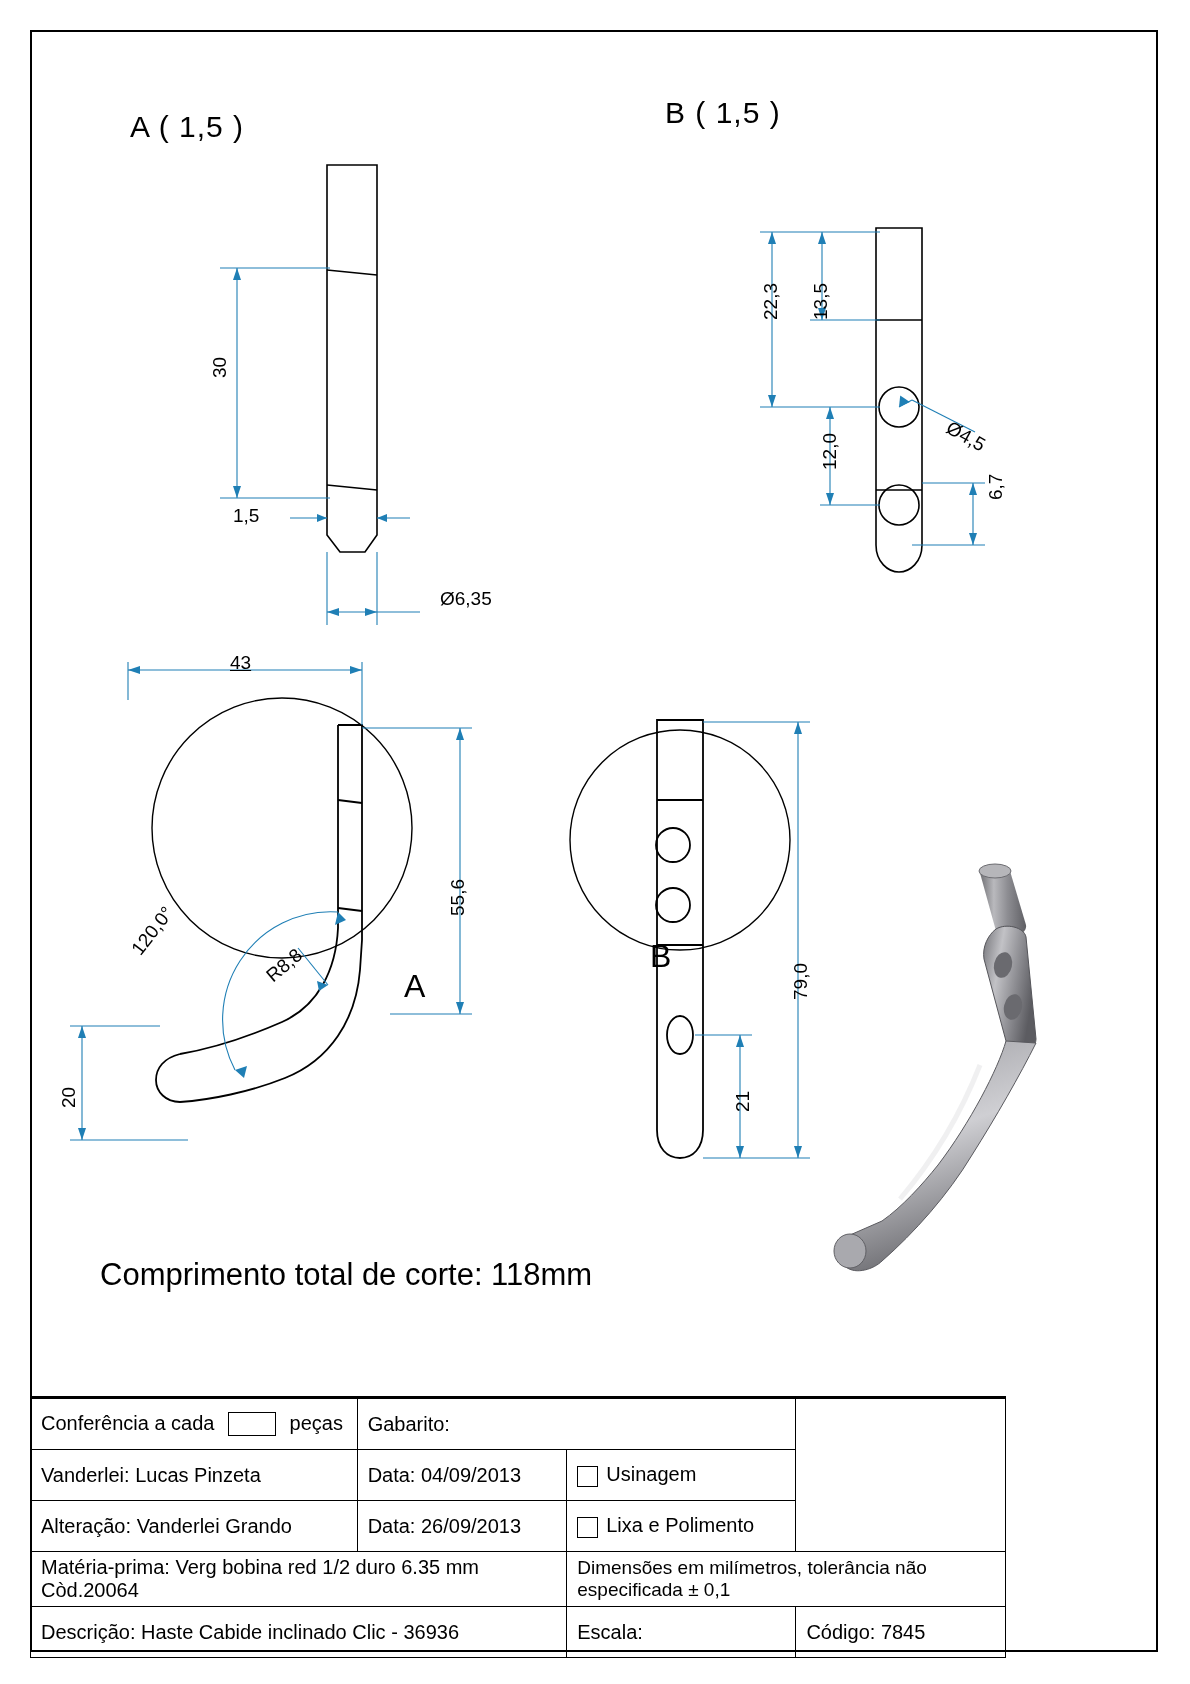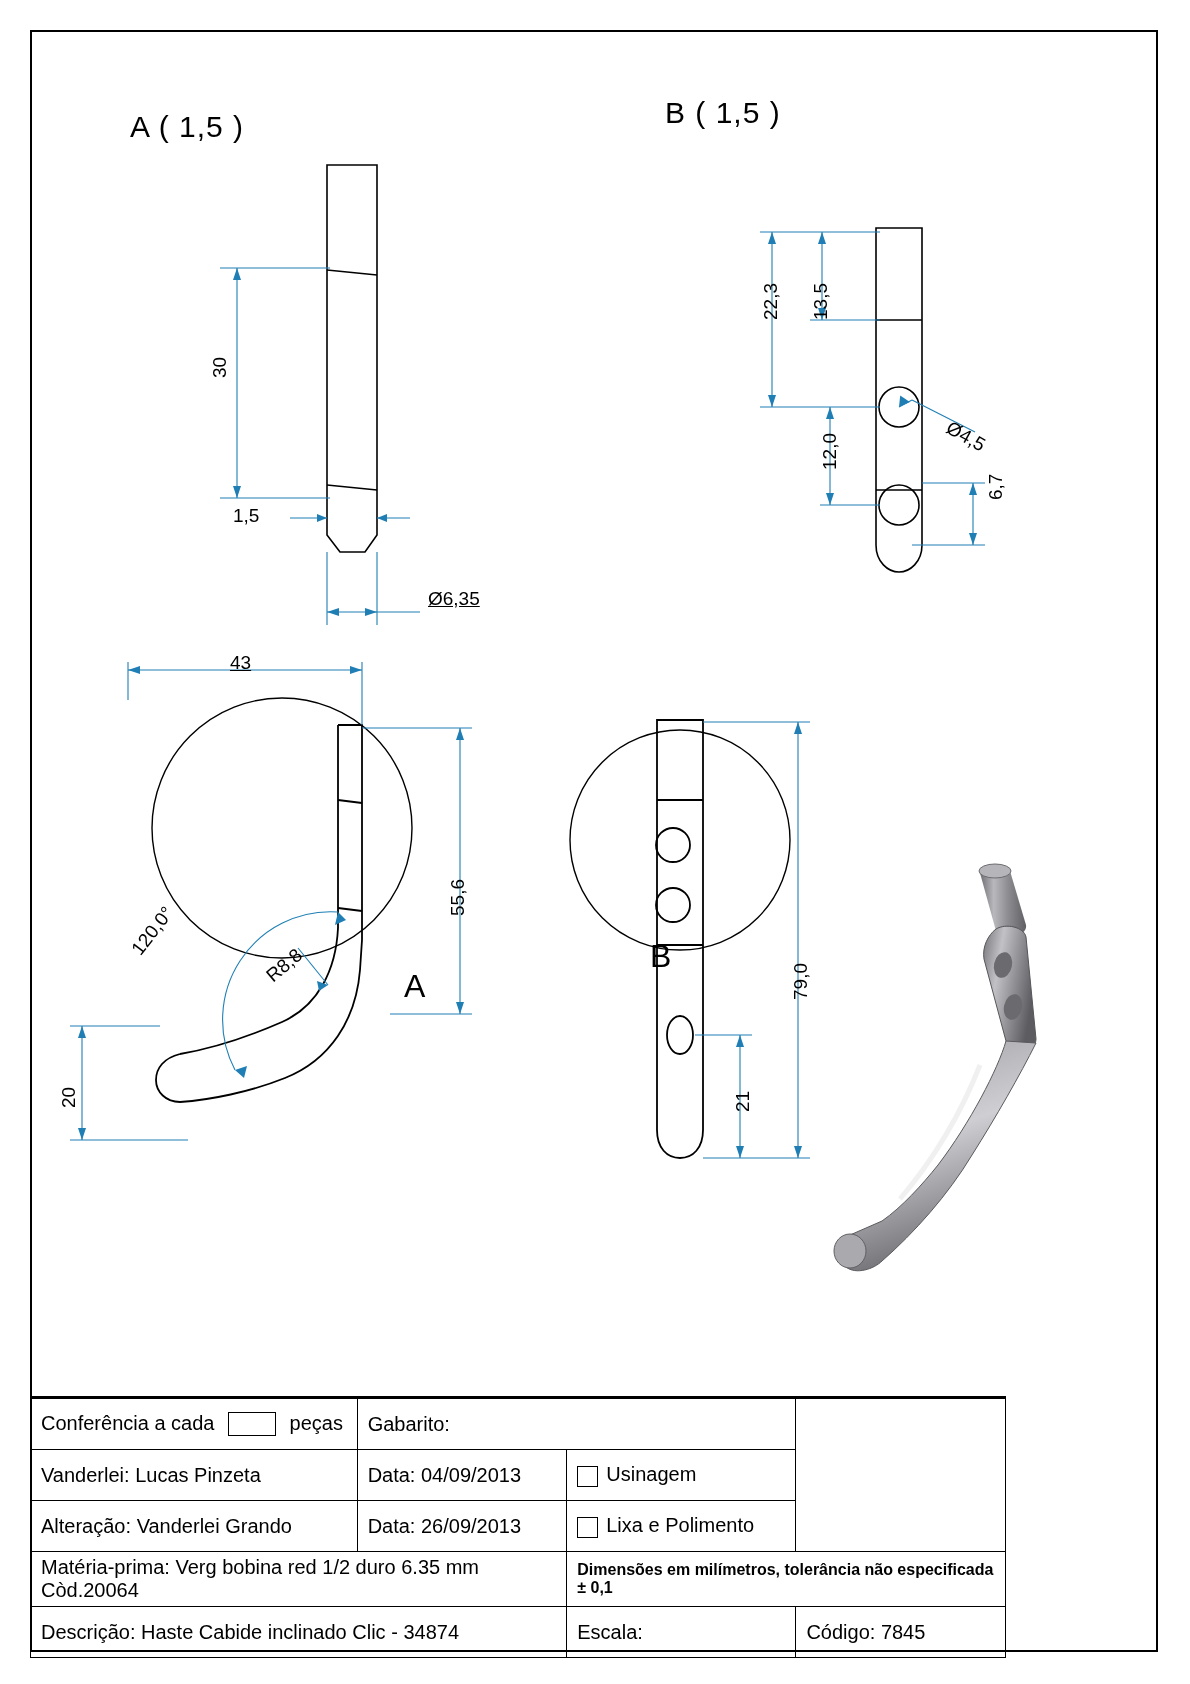--- a/index.html
+++ b/index.html
@@ -65,22 +65,21 @@
     table-layout: fixed;
   }
   .tb td {
     border: 1px solid #000;
     font-size: 20px;
     padding: 4px 10px;
     vertical-align: middle;
     height: 42px;
   }
   .tb td.small {
-    font-size: 16px;
-    font-weight: bold;
+    font-size: 19px;
   }
   .chk {
     display: inline-block;
     width: 46px;
     height: 22px;
     border: 1px solid #000;
     vertical-align: middle;
     margin: 0 8px;
   }
   .chk-sq {
@@ -135,21 +134,21 @@
       <path d="M147,472 l12,-4 l0,8 z" fill="#1f7fb5" stroke="none"></path>
       <path d="M197,472 l-12,-4 l0,8 z" fill="#1f7fb5" stroke="none"></path>
       <path d="M147,412 L147,485"></path>
       <path d="M197,412 L197,485"></path>
       <path d="M197,472 L240,472"></path>
     </g>
   </svg>
 
   <div class="lbl dim" style="left:209px; top:378px; transform:rotate(-90deg); transform-origin:left top;">30</div>
   <div class="lbl dim" style="left:233px; top:505px;">1,5</div>
-  <div class="lbl dim" style="left:428px; top:588px;text-decoration:underline;">Ø6,35</div>
+  <div class="lbl dim" style="left:440px; top:588px;">Ø6,35</div>
 
   <svg class="abs" style="left:730px; top:200px;" width="340" height="420" viewBox="0 0 340 420">
     <g fill="none" stroke="#000" stroke-width="1.6">
       <path d="M146,28 L192,28 L192,345 C192,362 180,372 169,372 C158,372 146,362 146,345 Z"></path>
       <path d="M146,120 L192,120"></path>
       <path d="M146,290 L192,290"></path>
       <circle cx="169" cy="207" r="20"></circle>
       <circle cx="169" cy="305" r="20"></circle>
     </g>
     <g stroke="#1f7fb5" stroke-width="1.1" fill="none">
@@ -302,20 +301,21 @@
       <path d="M176,186 C168,214 140,268 108,310 C92,330 72,352 52,366 L20,380
                C8,386 6,404 16,412 C26,420 44,414 52,406
                C84,378 118,340 142,300 C166,262 190,220 206,188 Z" fill="url(#g3)" stroke="#5a5a5f" stroke-width="1"></path>
 
       <ellipse cx="20" cy="396" rx="16" ry="17" fill="#a9a9ae" stroke="#5f5f64" stroke-width="1"></ellipse>
 
       <path d="M150,210 C132,256 104,304 70,344" stroke="#e3e3e6" stroke-width="5" fill="none" opacity="0.55"></path>
     </svg>
   </div>
 
+  <div class="lbl totaltext" style="left:100px; top:1257px;">Comprimento total de corte: 118mm</div>
 
   <div class="tb">
     <table>
       <colgroup>
         <col style="width:33.5%">
         <col style="width:21.5%">
         <col style="width:23.5%">
         <col style="width:21.5%">
       </colgroup>
       <tbody>
@@ -360,21 +360,21 @@
         <tr>
           <td colspan="2">
             <span>Matéria-prima:</span>
             <span>Verg bobina red 1/2 duro 6.35 mm Còd.20064</span>
           </td>
           <td colspan="2" class="small">Dimensões em milímetros, tolerância não especificada ± 0,1</td>
         </tr>
         <tr>
           <td colspan="2">
             <span>Descrição:</span>
-            <span>Haste Cabide inclinado Clic - 34874</span>
+            <span>Haste Cabide inclinado Clic - 36936</span>
           </td>
           <td>
             <span>Escala:</span>
             <span></span>
           </td>
           <td>
             <span>Código:</span>
             <span>7845</span>
           </td>
         </tr>

